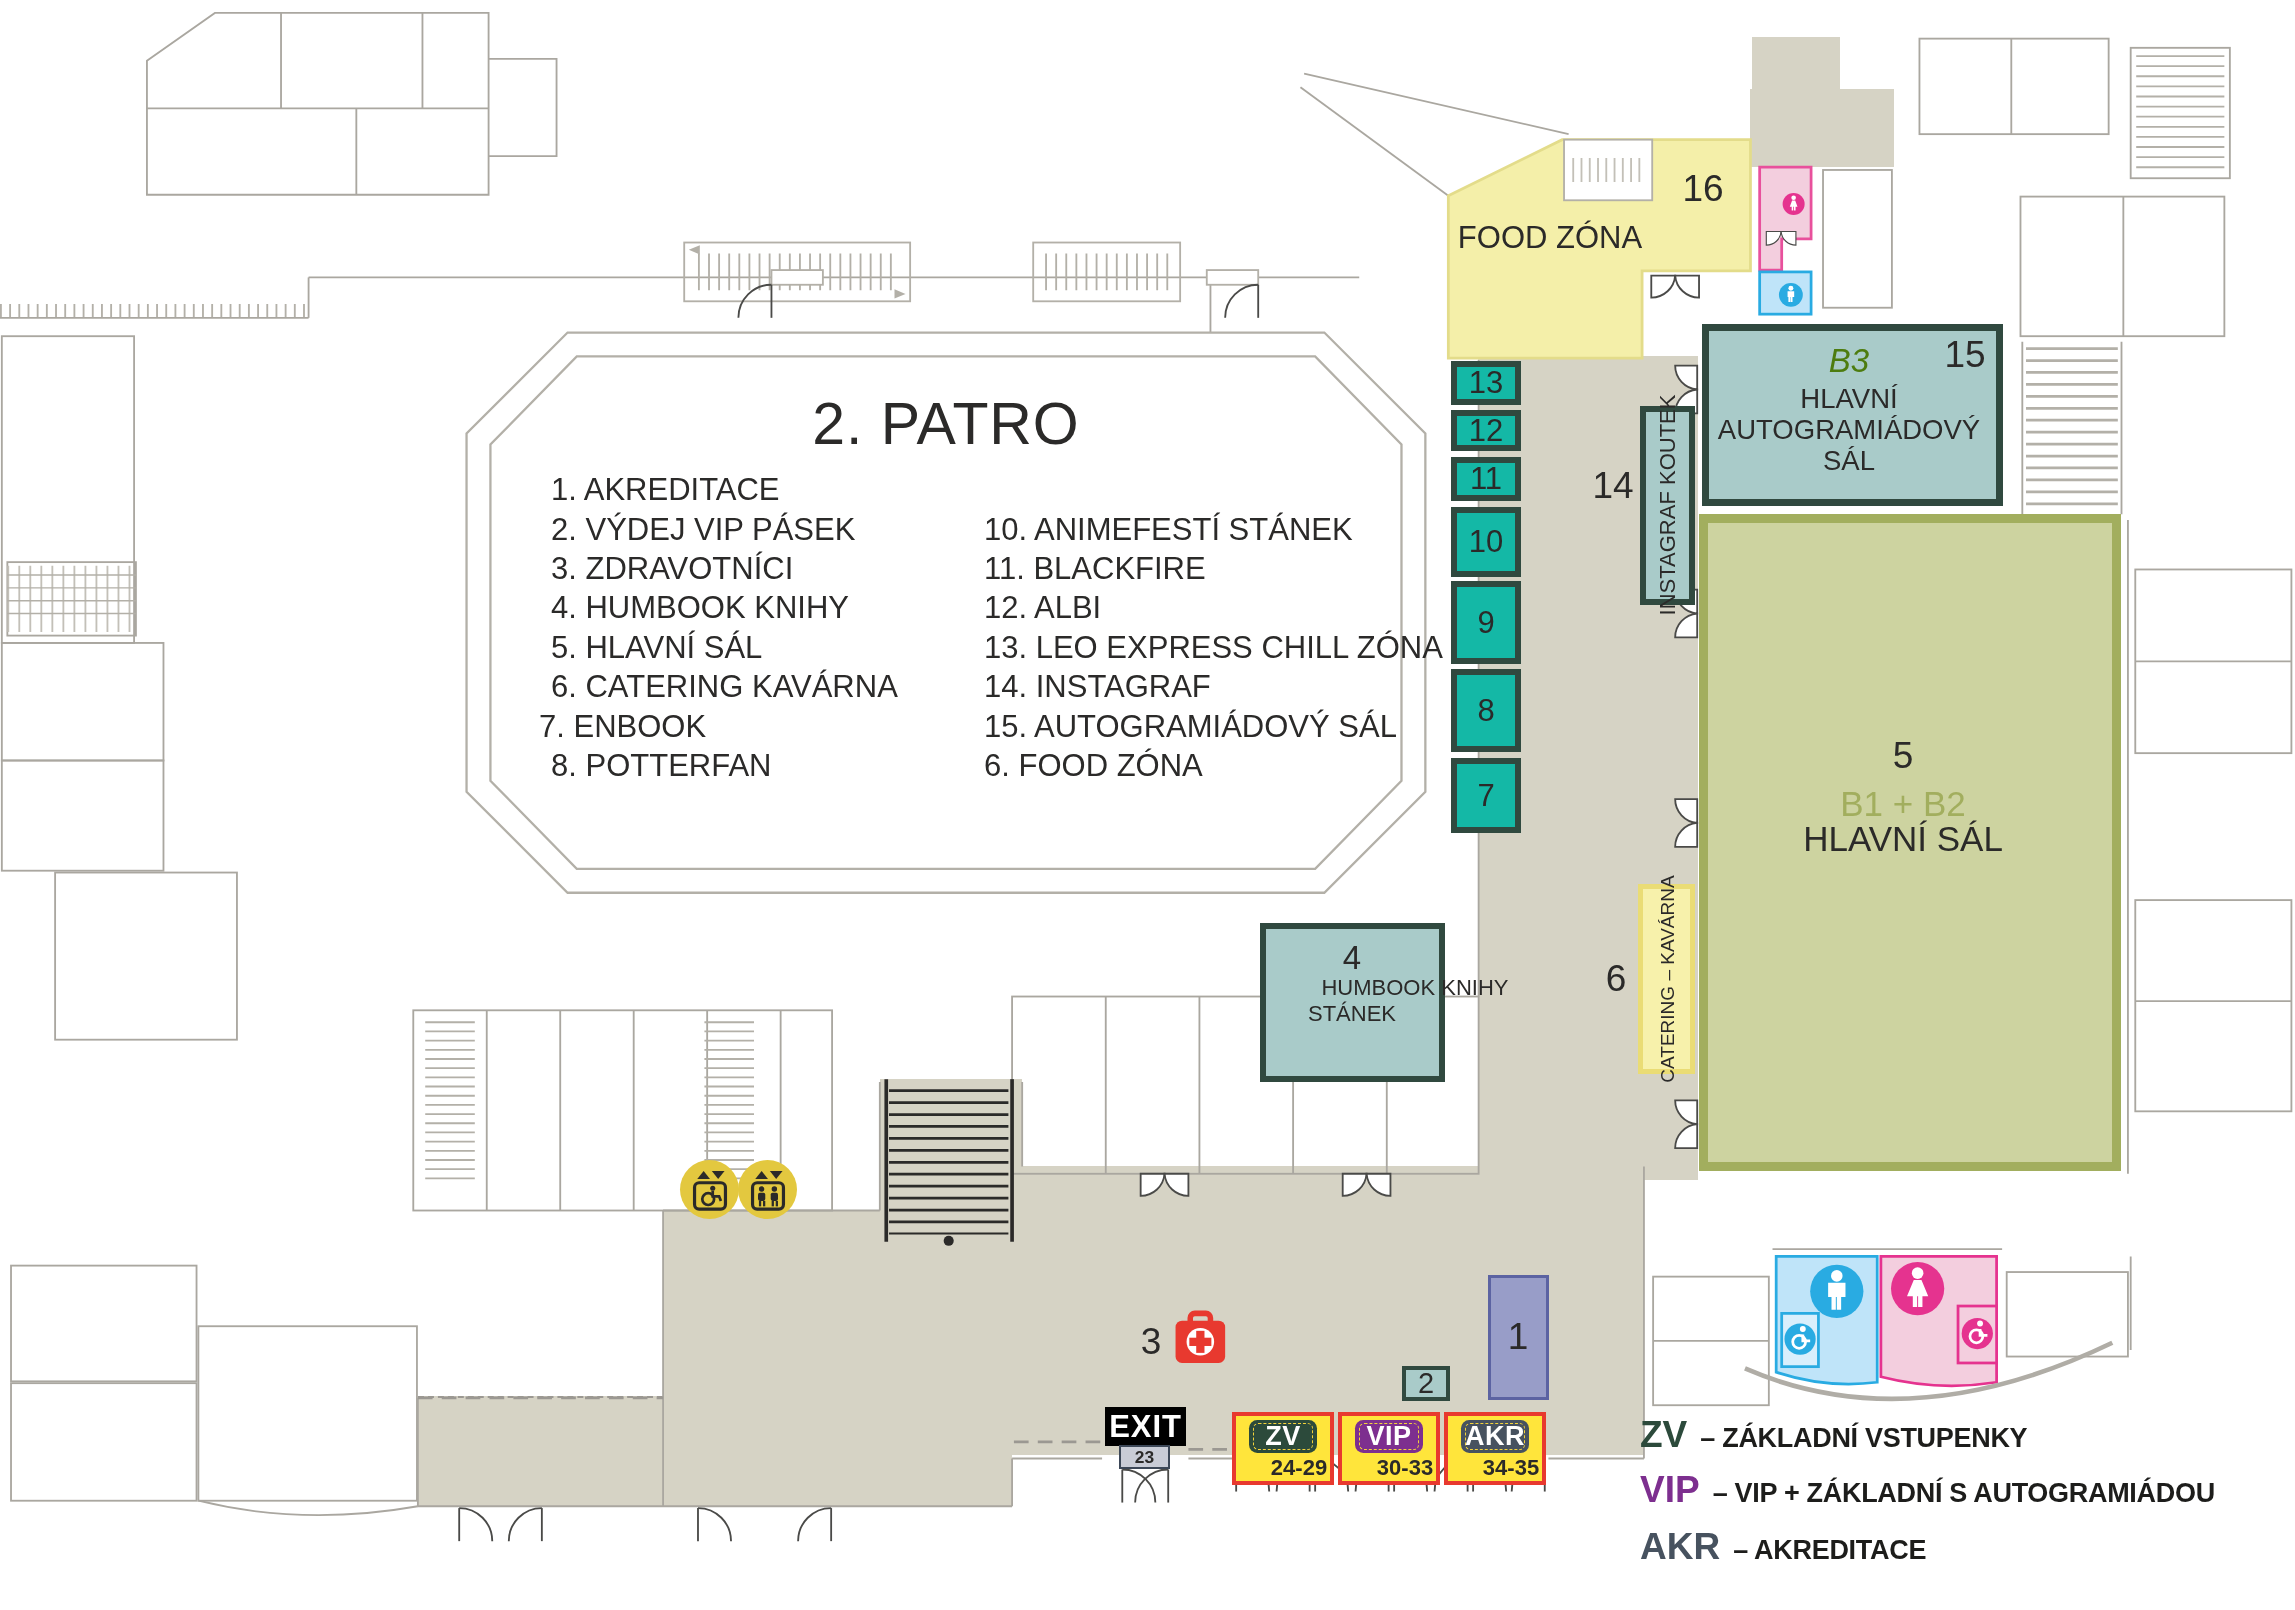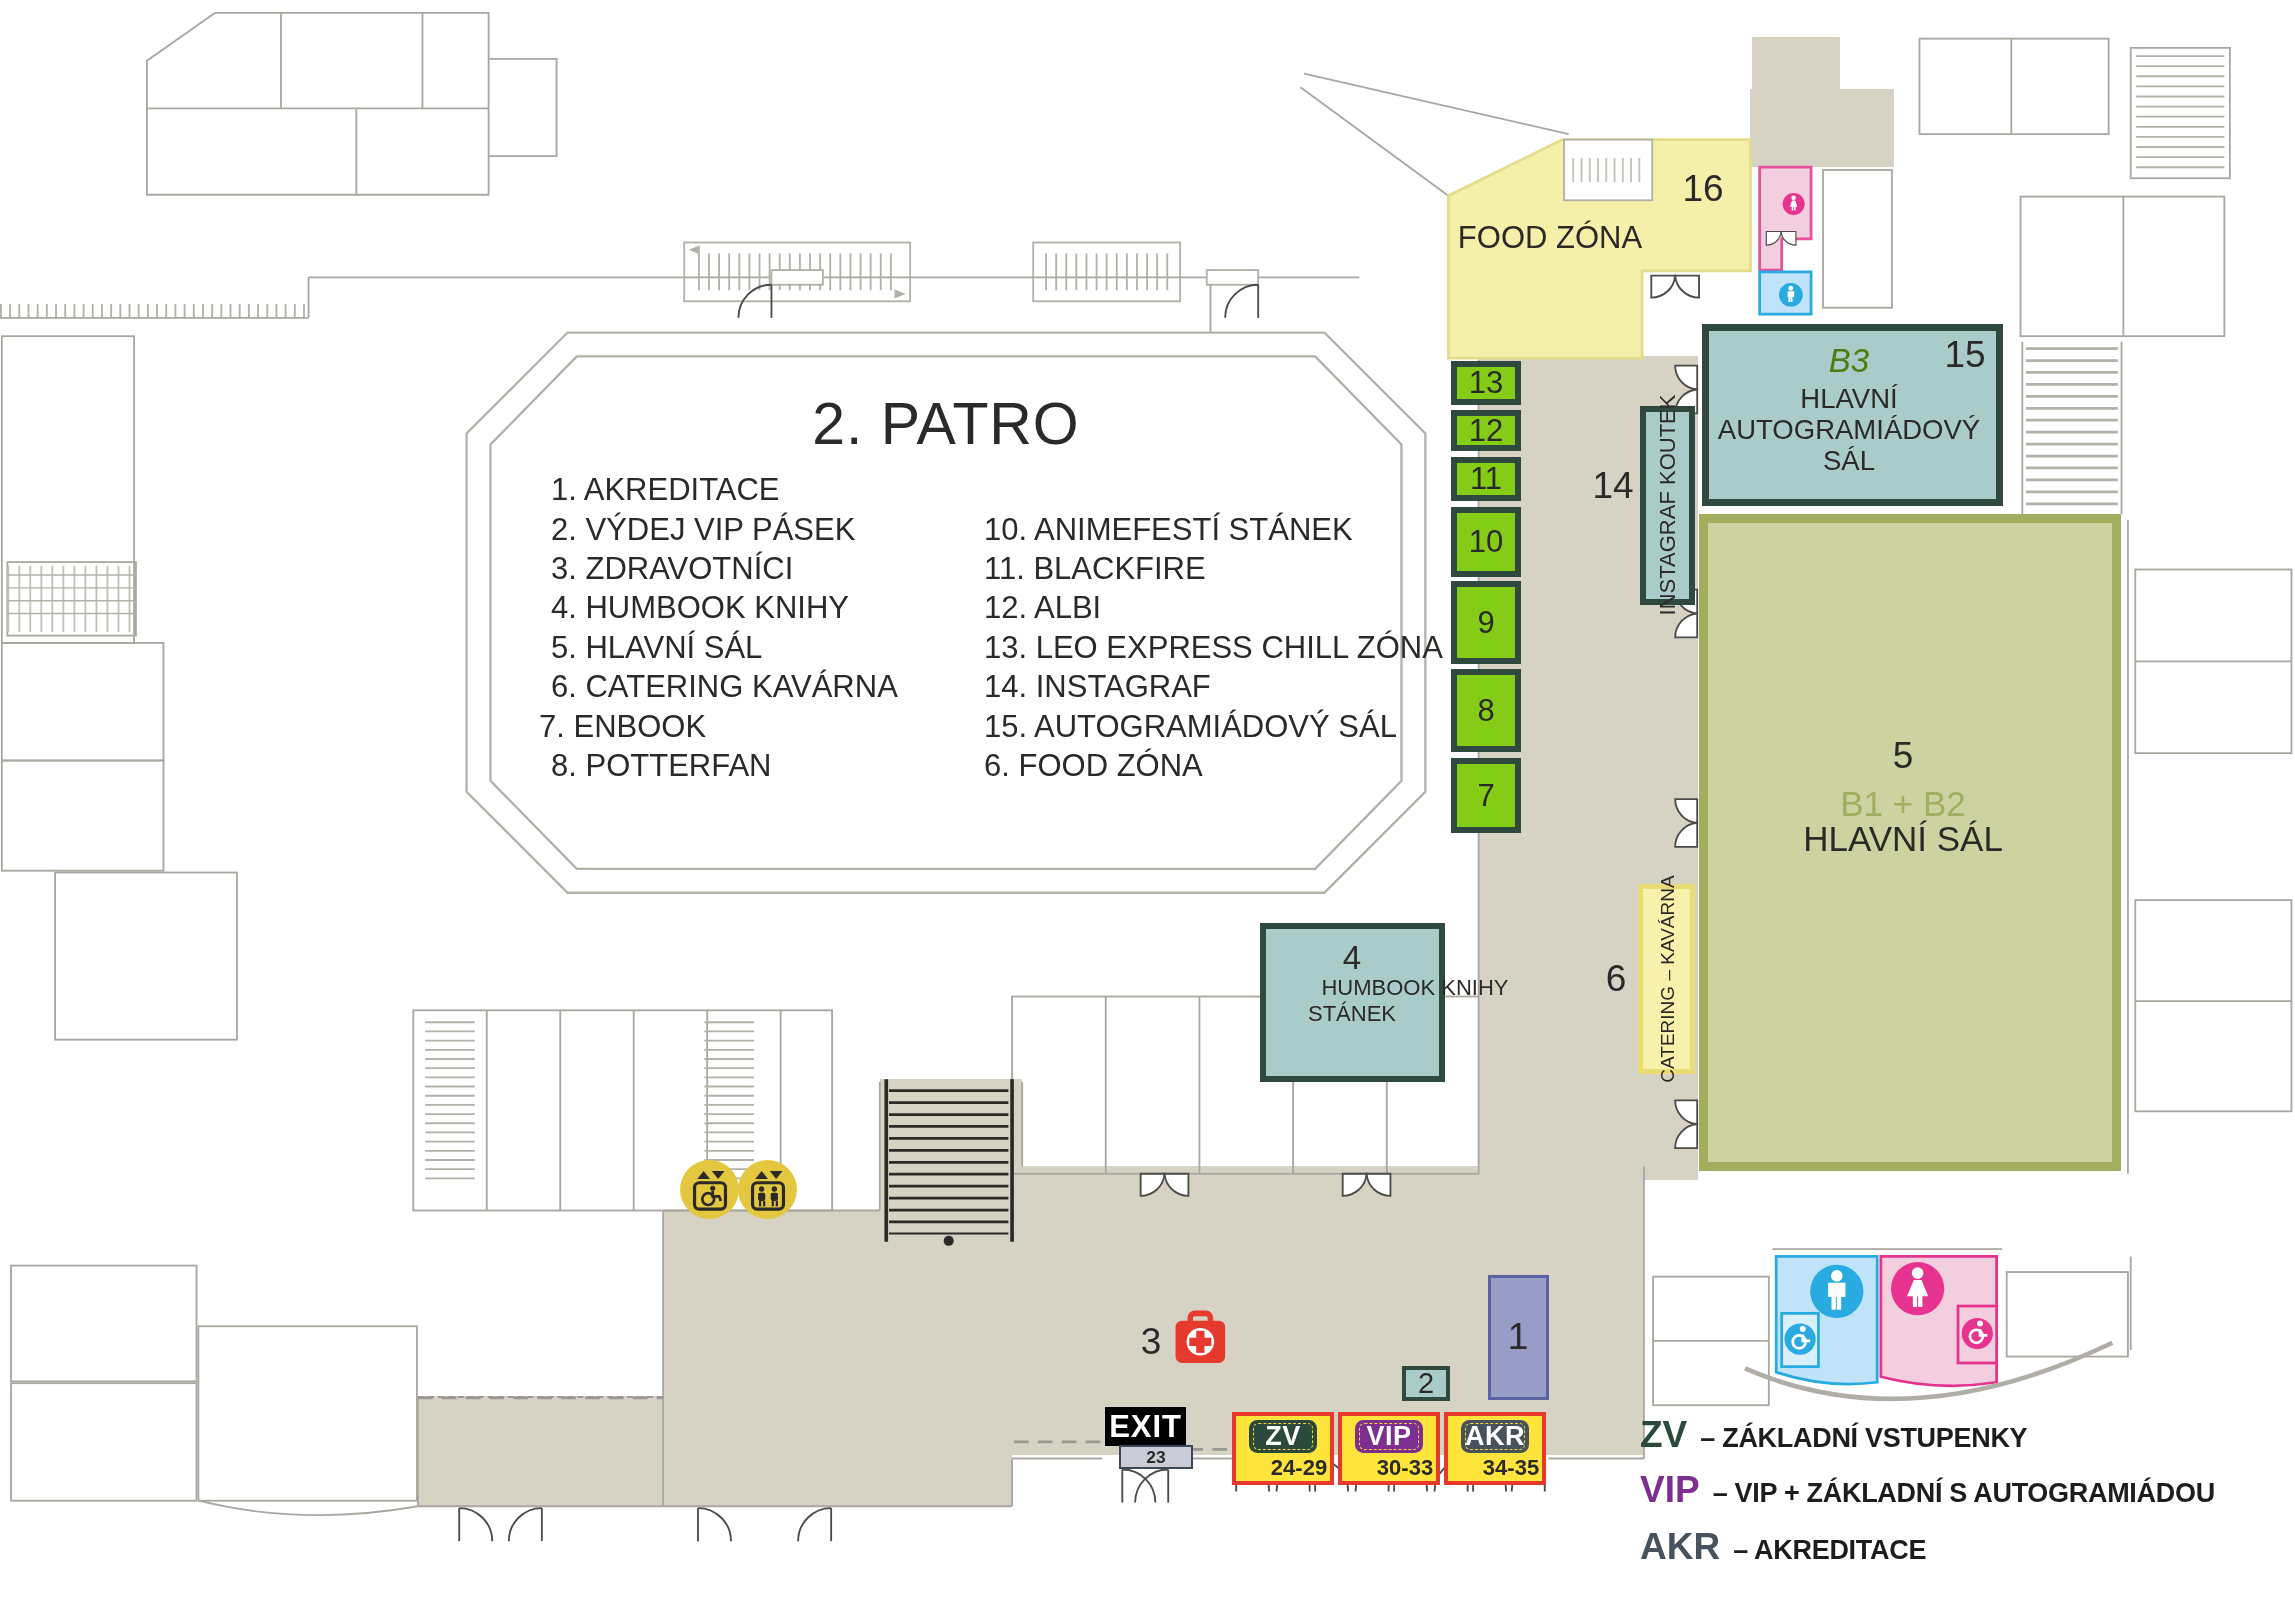--- a/index.html
+++ b/index.html
@@ -6,39 +6,39 @@
   #canvas{position:relative;width:2296px;height:1611px;background:#ffffff;
           font-family:"Liberation Sans",sans-serif;color:#2b2a29;overflow:hidden;}
   .beige{position:absolute;background:#d6d3c5;}
   svg.layer{position:absolute;left:0;top:0;z-index:2;}
   .zone{position:absolute;box-sizing:border-box;z-index:3;}
   .lbl{position:absolute;transform:translate(-50%,-50%);white-space:nowrap;color:#2b2a29;z-index:5;line-height:1;}
   .vlbl{position:absolute;transform:translate(-50%,-50%) rotate(-90deg);white-space:nowrap;color:#2b2a29;z-index:5;line-height:1;}
   .num{font-size:37px;}
   .legend-title{font-size:59px;font-weight:400;letter-spacing:0.9px;}
   .legend-item{position:absolute;font-size:31px;white-space:nowrap;z-index:5;}
-  .stall{position:absolute;left:1451px;width:70px;background:#84cc16;border:6.4px solid #30493f;
+  .stall{position:absolute;left:1451px;width:70px;background:#14b8a6;border:6.4px solid #30493f;
          box-sizing:border-box;display:flex;align-items:center;justify-content:center;
          font-size:31px;z-index:3;}
   .booth{position:absolute;top:1412px;width:102px;height:73px;background:#ffe53b;border:4.6px solid #e8392f;
          box-sizing:border-box;display:flex;flex-direction:column;align-items:center;z-index:4;}
   .ticket{position:relative;width:68px;height:39px;margin-top:3.7px;border-radius:8.3px;
           display:flex;align-items:center;justify-content:center;}
   .ticket::before{content:"";position:absolute;inset:3.7px;border:1.8px dashed #f3d23a;border-radius:5.5px;}
   .tcode{font-size:27px;font-weight:bold;color:#ffffff;letter-spacing:0.5px;z-index:1;}
   .trange{font-size:22px;font-weight:bold;color:#2b2a29;margin-top:1.8px;margin-left:32px;}
   .ticket-zv{background:#2c4a3b;}
   .ticket-vip{background:#7d2f8f;}
   .ticket-akr{background:#47525f;}
   .tl-row{position:absolute;left:1640px;display:flex;align-items:baseline;gap:13px;z-index:5;white-space:nowrap;}
   .tl-code{font-size:37px;font-weight:bold;}
   .tl-desc{font-size:27px;font-weight:bold;color:#1d1d1b;letter-spacing:-0.3px;}
   .exit{position:absolute;left:1105px;top:1407px;width:81px;height:39px;background:#000000;color:#fff;
         display:flex;align-items:center;justify-content:center;font-size:31px;font-weight:800;z-index:6;letter-spacing:0.9px;}
-  .door23{position:absolute;left:1119px;top:1445px;width:74px;height:24px;background:#c9ccd6;border:2.8px solid #3c4757;
+  .door23{position:absolute;left:1119px;top:1445px;width:51px;height:24px;background:#c9ccd6;border:2.8px solid #3c4757;
         box-sizing:border-box;display:flex;align-items:center;justify-content:center;font-size:17.4px;font-weight:bold;z-index:6;}
   .elev{position:absolute;width:59px;height:59px;border-radius:50%;background:#e3c83f;z-index:4;
         display:flex;align-items:center;justify-content:center;}
   .dash-strip{position:absolute;left:418px;top:1396px;width:245px;height:110px;background:#d6d3c5;
         border-top:2.8px dashed #9b9892;box-sizing:border-box;z-index:1;}
 </style>
 </head>
 <body>
 
 <div id="canvas">

